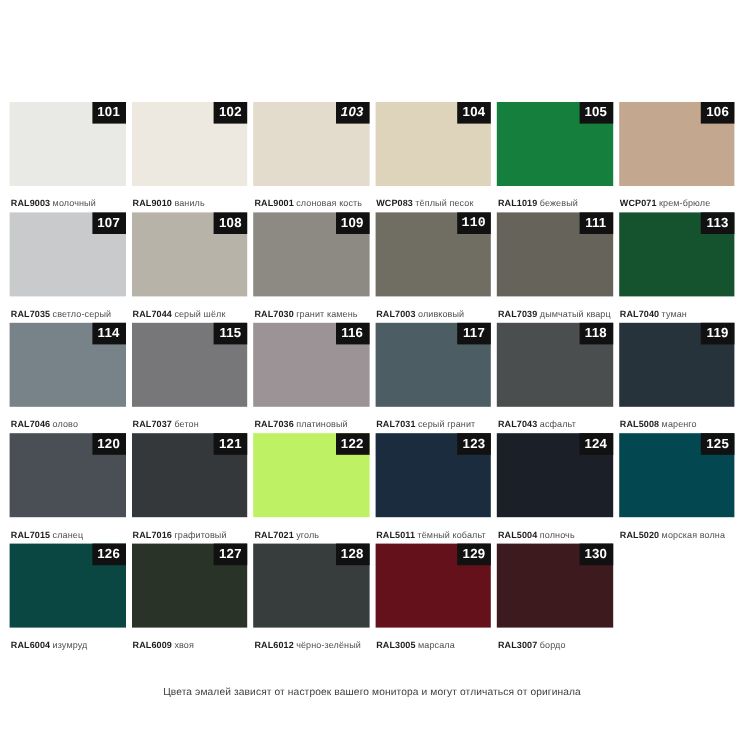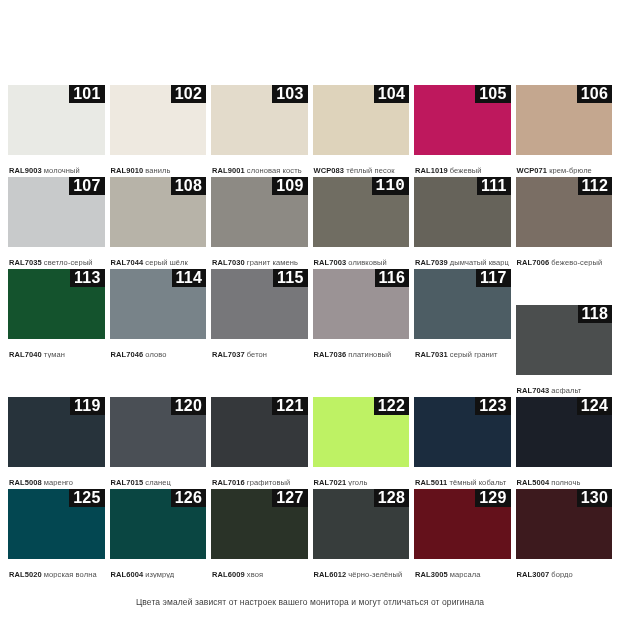--- a/index.html
+++ b/index.html
@@ -45,21 +45,21 @@
   }
 
   .swatch-badge {
     position: absolute;
     top: 0;
     right: 0;
     min-width: 28px;
     height: 18px;
     background: #111111;
     color: #ffffff;
-    font-size: 16px;
+    font-size: 11px;
     font-weight: bold;
     line-height: 18px;
     text-align: center;
     padding: 0 4px;
     box-sizing: border-box;
     letter-spacing: 0.2px;
   }
 
   .swatch-caption {
     padding: 4px 0 0 1px;
@@ -78,21 +78,21 @@
   .swatch-name {
     font-size: 7.5px;
     font-weight: normal;
     color: #4f4f4f;
     margin-left: 2px;
     letter-spacing: 0.1px;
   }
 
   .palette-footer {
     width: 604px;
-    margin-top: 19px;
+    margin-top: 29px;
     text-align: center;
     font-size: 8.5px;
     color: #3c3c3c;
     letter-spacing: 0.1px;
   }
 </style>
 </head>
 <body>
 
 <div class="palette-page">
@@ -104,33 +104,33 @@
         </div>
         <div class="swatch-caption"><span class="swatch-code">RAL9003</span><span class="swatch-name">молочный</span></div>
       </div>
       <div class="swatch-cell">
         <div class="swatch-chip" style="background: rgb(238, 233, 224);">
           <div class="swatch-badge">102</div>
         </div>
         <div class="swatch-caption"><span class="swatch-code">RAL9010</span><span class="swatch-name">ваниль</span></div>
       </div>
       <div class="swatch-cell">
-        <div class="swatch-chip" style="background: rgb(227, 219, 203);">
+        <div class="swatch-chip" style="background: rgb(227, 219, 203); font-style: italic;">
           <div class="swatch-badge">103</div>
         </div>
         <div class="swatch-caption"><span class="swatch-code">RAL9001</span><span class="swatch-name">слоновая кость</span></div>
       </div>
       <div class="swatch-cell">
         <div class="swatch-chip" style="background: rgb(222, 211, 187);">
           <div class="swatch-badge">104</div>
         </div>
         <div class="swatch-caption"><span class="swatch-code">WCP083</span><span class="swatch-name">тёплый песок</span></div>
       </div>
       <div class="swatch-cell">
-        <div class="swatch-chip" style="background: #be185d;">
+        <div class="swatch-chip" style="background: #15803d;">
           <div class="swatch-badge">105</div>
         </div>
         <div class="swatch-caption"><span class="swatch-code">RAL1019</span><span class="swatch-name">бежевый</span></div>
       </div>
       <div class="swatch-cell">
         <div class="swatch-chip" style="background: rgb(196, 167, 143);">
           <div class="swatch-badge">106</div>
         </div>
         <div class="swatch-caption"><span class="swatch-code">WCP071</span><span class="swatch-name">крем-брюле</span></div>
       </div>
@@ -158,26 +158,20 @@
         </div>
         <div class="swatch-caption"><span class="swatch-code">RAL7003</span><span class="swatch-name">оливковый</span></div>
       </div>
       <div class="swatch-cell">
         <div class="swatch-chip" style="background: rgb(102, 99, 90);">
           <div class="swatch-badge">111</div>
         </div>
         <div class="swatch-caption"><span class="swatch-code">RAL7039</span><span class="swatch-name">дымчатый кварц</span></div>
       </div>
       <div class="swatch-cell">
-        <div class="swatch-chip" style="background: rgb(122, 110, 100);">
-          <div class="swatch-badge">112</div>
-        </div>
-        <div class="swatch-caption"><span class="swatch-code">RAL7006</span><span class="swatch-name">бежево-серый</span></div>
-      </div>
-      <div class="swatch-cell">
         <div class="swatch-chip" style="background: #14532d;">
           <div class="swatch-badge">113</div>
         </div>
         <div class="swatch-caption"><span class="swatch-code">RAL7040</span><span class="swatch-name">туман</span></div>
       </div>
       <div class="swatch-cell">
         <div class="swatch-chip" style="background: rgb(120, 131, 137);">
           <div class="swatch-badge">114</div>
         </div>
         <div class="swatch-caption"><span class="swatch-code">RAL7046</span><span class="swatch-name">олово</span></div>
@@ -194,21 +188,21 @@
         </div>
         <div class="swatch-caption"><span class="swatch-code">RAL7036</span><span class="swatch-name">платиновый</span></div>
       </div>
       <div class="swatch-cell">
         <div class="swatch-chip" style="background: rgb(77, 93, 100);">
           <div class="swatch-badge">117</div>
         </div>
         <div class="swatch-caption"><span class="swatch-code">RAL7031</span><span class="swatch-name">серый гранит</span></div>
       </div>
       <div class="swatch-cell">
-        <div class="swatch-chip" style="background: rgb(75, 78, 78); margin-top: 36px;">
+        <div class="swatch-chip" style="background: rgb(75, 78, 78);">
           <div class="swatch-badge">118</div>
         </div>
         <div class="swatch-caption"><span class="swatch-code">RAL7043</span><span class="swatch-name">асфальт</span></div>
       </div>
       <div class="swatch-cell">
         <div class="swatch-chip" style="background: rgb(39, 51, 59);">
           <div class="swatch-badge">119</div>
         </div>
         <div class="swatch-caption"><span class="swatch-code">RAL5008</span><span class="swatch-name">маренго</span></div>
       </div>

